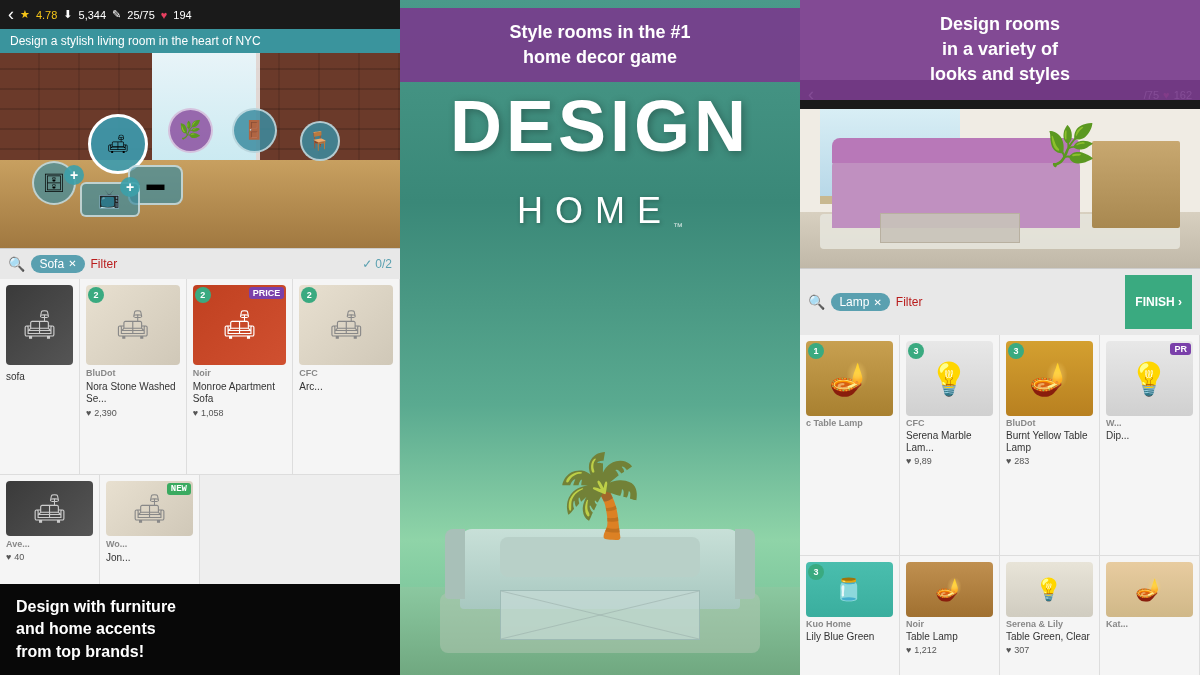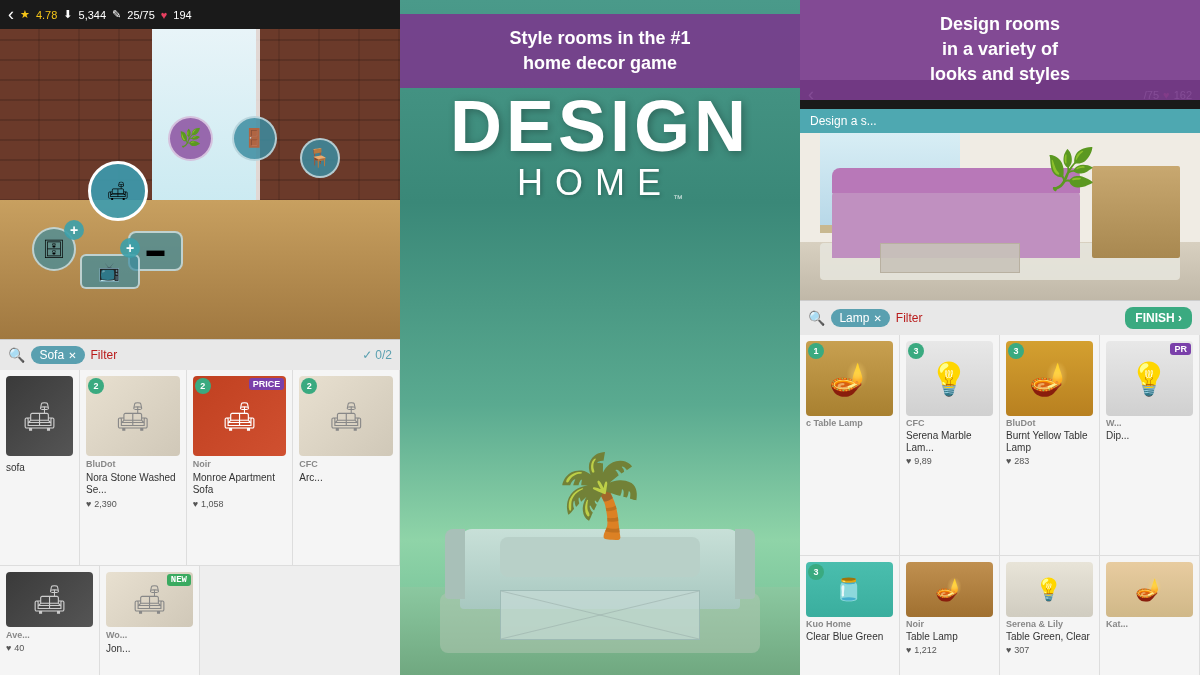--- a/index.html
+++ b/index.html
@@ -291,38 +291,39 @@
       position: relative;
       overflow: hidden;
       background: linear-gradient(180deg, #4a9a8a 0%, #3a8878 30%, #5aaa90 60%, #8fd4a8 80%, #6ab890 100%);
       display: flex;
       flex-direction: column;
       align-items: center;
     }
 
     .promo-callout-center {
       position: absolute;
-      top: 14px; left: 0; right: 0;
+      top: 8px; left: 0; right: 0;
       background: rgba(120,60,140,0.92);
       color: #fff;
       text-align: center;
       padding: 12px 20px;
       font-size: 18px;
       font-weight: bold;
       line-height: 1.4;
       z-index: 20;
     }
 
     .game-logo {
       position: absolute;
       top: 90px;
       display: flex;
       flex-direction: column;
       align-items: center;
       z-index: 10;
+      gap: 28px;
     }
 
     .logo-design {
       font-size: 72px;
       font-weight: 900;
       color: #fff;
       letter-spacing: 4px;
       text-shadow: 2px 2px 8px rgba(0,0,0,0.3);
       line-height: 1;
     }
@@ -532,22 +533,22 @@
       padding: 6px 8px;
       display: flex;
       align-items: center;
       gap: 6px;
       border-top: 1px solid #ccc;
     }
 
     .finish-btn {
       background: #3aaa80;
       color: #fff;
-      padding: 4px 10px;
-      border-radius: 8px;
+      padding: 20px 10px;
+      border-radius: 0;
       font-size: 12px;
       font-weight: bold;
       display: flex; align-items: center; gap: 3px;
       cursor: pointer;
     }
 
     
     .lamp-grid {
       display: flex;
       flex-direction: row;
@@ -651,20 +652,23 @@
       <span class="rating-num">4.78</span>
       <span>⬇</span>
       <span>5,344</span>
       <span>✎</span>
       <span>25/75</span>
       <span style="color:#e84060;">♥</span>
       <span>194</span>
     </div>
   </div>
 
+  <div class="room-title-bar">
+    <span>Design a stylish living room in the heart of NYC</span>
+  </div>
 
   <div class="room-scene">
     <div class="room-bg"></div>
     <div class="window-light"></div>
     <div class="floor-area"></div>
 
     <div class="furniture-icon fi-sofa">🛋</div>
     <div class="furniture-icon fi-plant">🌿</div>
     <div class="furniture-icon fi-wardrobe">🚪</div>
     <div class="furniture-icon fi-chair">🪑</div>
@@ -737,20 +741,23 @@
         </div>
     </div>
     <div class="furn-item" style="width:100px;">
       <div class="furn-img sofa2-img" style="height:55px;">🛋</div>
       <div class="furn-badge furn-badge-new">NEW</div>
       <span class="furn-brand">Wo...</span>
       <span class="furn-name">Jon...</span>
     </div>
   </div>
 
+  <div class="promo-banner">
+    <span>Design with furniture<br>and home accents<br>from top brands!</span>
+  </div>
 </div>
 
 <div class="center-panel">
   <div class="promo-callout-center">
     <span>Style rooms in the #1<br>home decor game</span>
   </div>
 
   <div class="game-logo">
     <span class="logo-design">DESIGN</span>
     <div style="display:flex;align-items:flex-start;">
@@ -785,23 +792,20 @@
 
   <div class="right-phone-status">
     <span style="font-size:18px;">‹</span>
     <div style="display:flex;align-items:center;gap:4px;">
       <span>/75</span>
       <span style="color:#e84060;">♥</span>
       <span>162</span>
     </div>
   </div>
 
-  <div style="background:rgba(60,160,170,0.9);color:#fff;font-size:12px;padding:5px 10px;">
-    <span>Design a s...</span>
-  </div>
 
   <div class="right-room-scene">
     <div class="right-room-bg"></div>
     <div class="right-window"></div>
     <div class="right-floor"></div>
     <div class="right-rug"></div>
     <div class="right-sofa">
       <div class="right-sofa-back"></div>
     </div>
     <div class="right-cabinet"></div>
@@ -853,21 +857,21 @@
       <span class="furn-brand">W...</span>
       <span class="furn-name">Dip...</span>
     </div>
   </div>
 
   <div class="second-row-lamps">
     <div class="lamp-item-small">
       <div class="lamp-img-small lamp5-img">🫙</div>
       <div class="lamp-num-badge">3</div>
       <span class="furn-brand">Kuo Home</span>
-      <span class="furn-name">Clear Blue Green</span>
+      <span class="furn-name">Lily Blue Green</span>
     </div>
     <div class="lamp-item-small">
       <div class="lamp-img-small lamp6-img">🪔</div>
       <span class="furn-brand">Noir</span>
       <span class="furn-name">Table Lamp</span>
       <div class="furn-stats">
           <span>♥</span>
           <span> 1,212</span>
         </div>
     </div>

